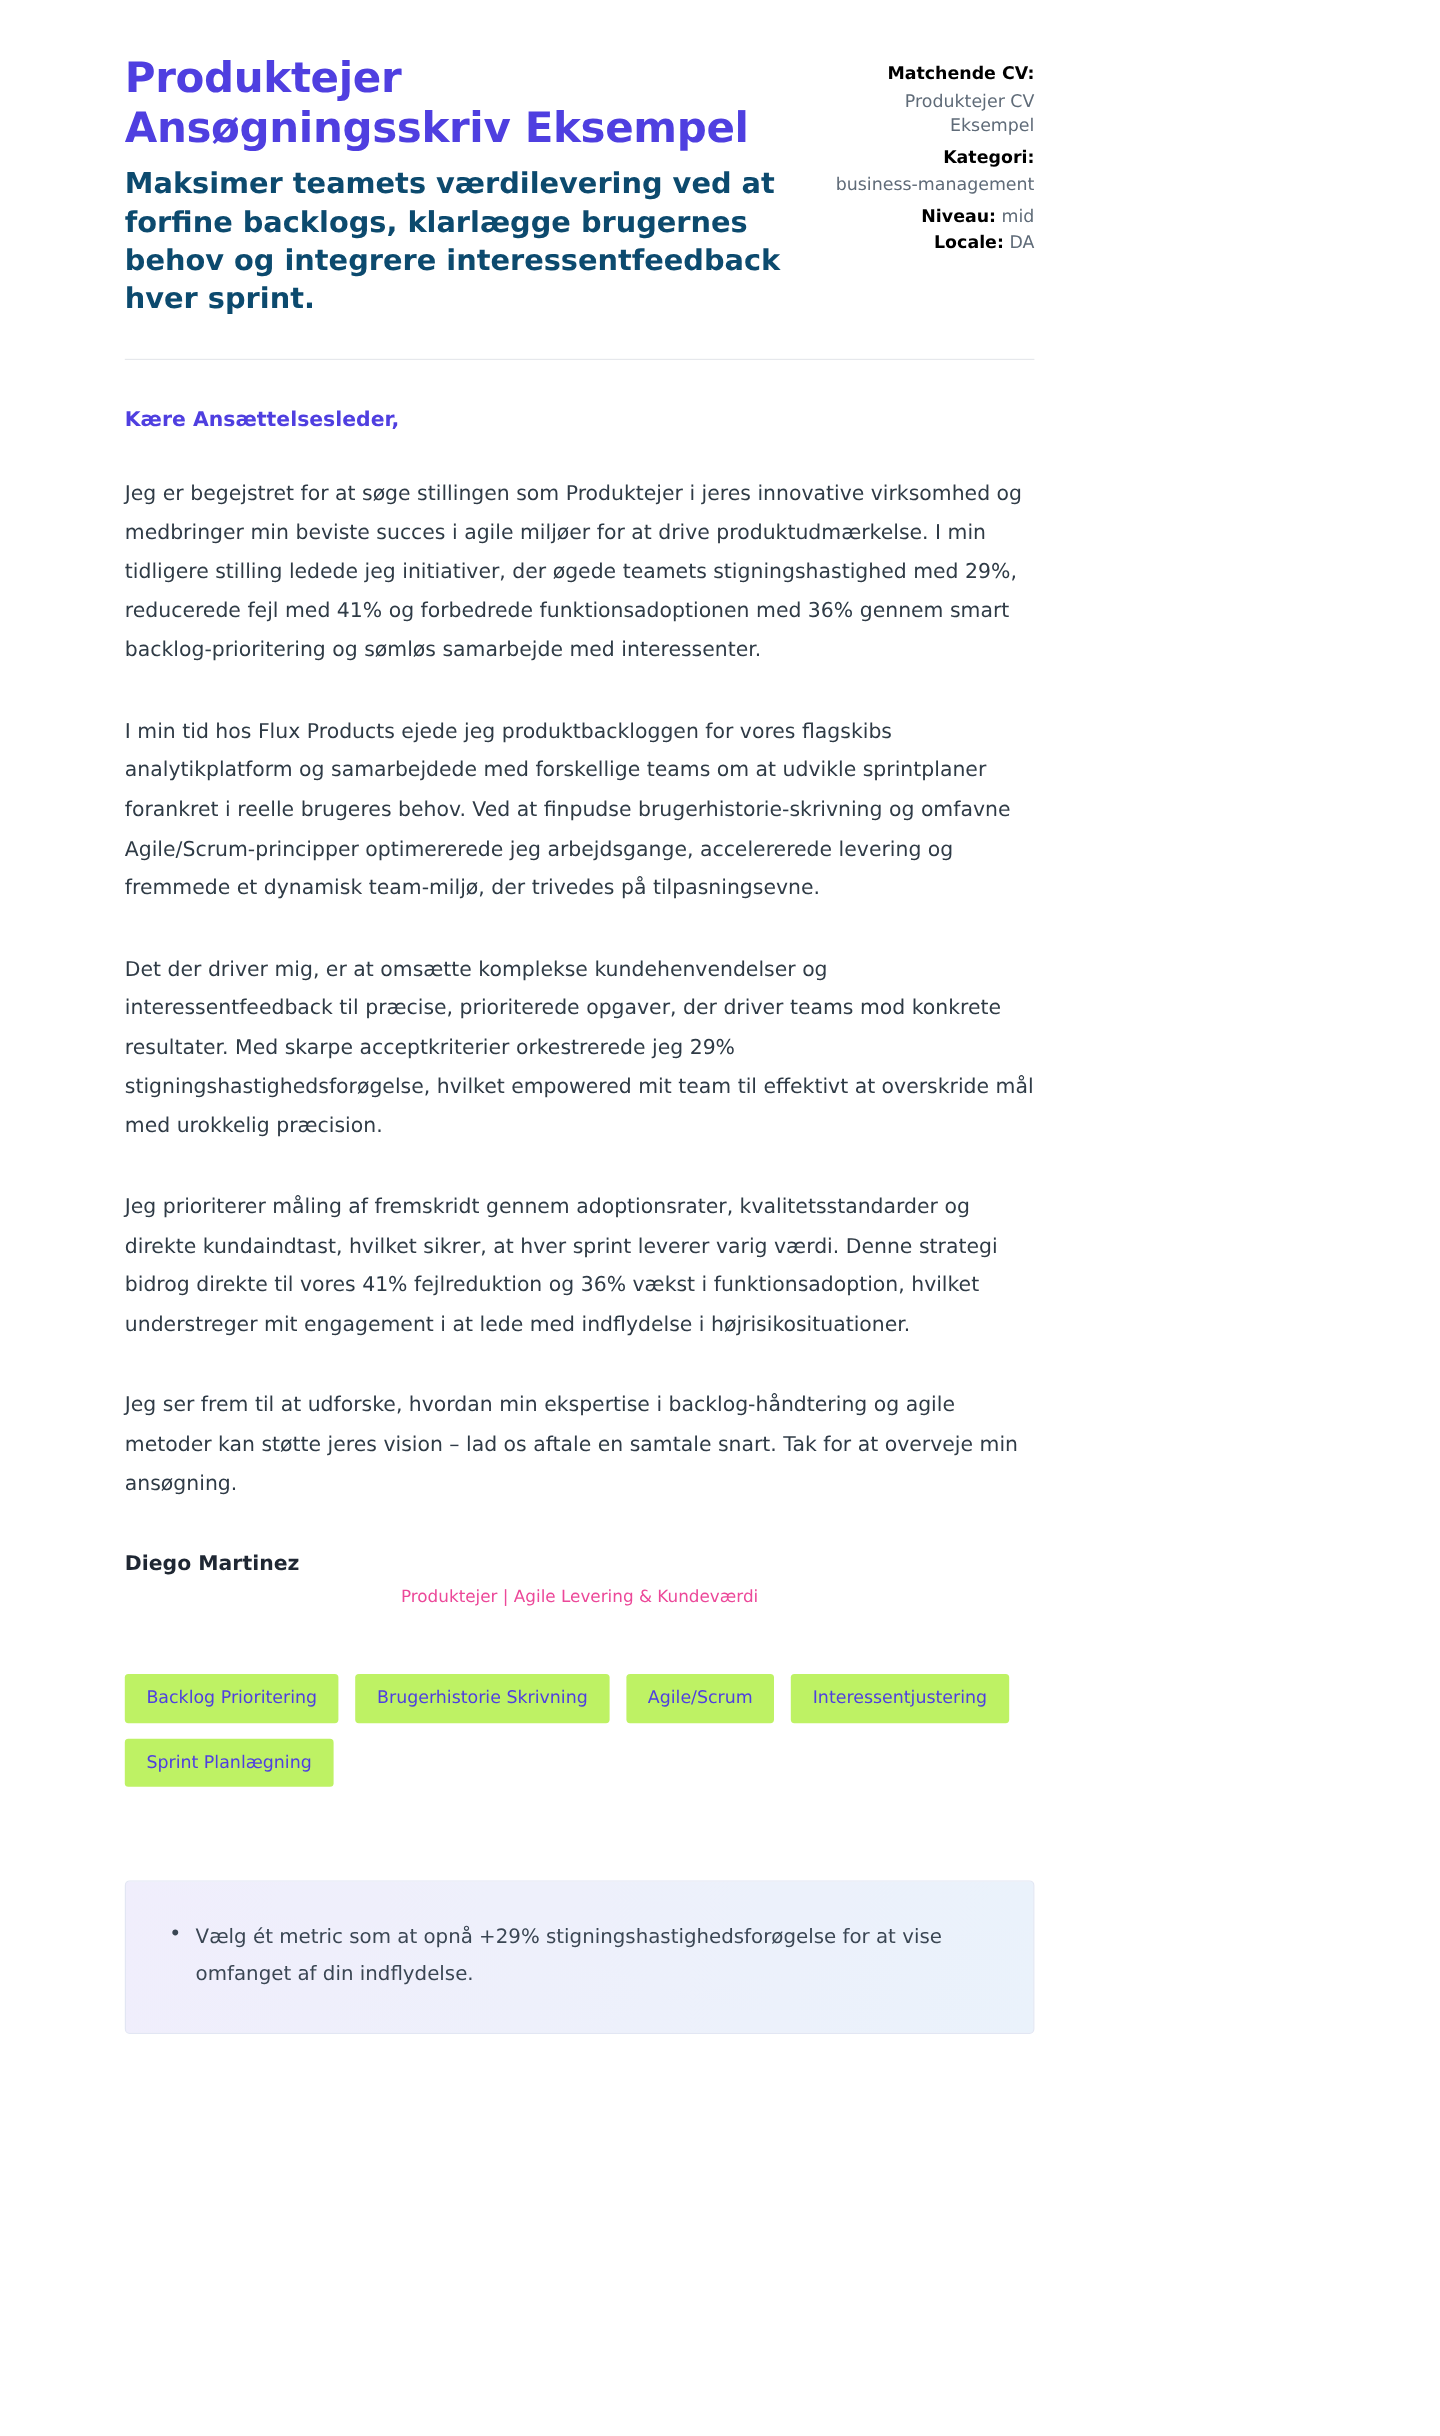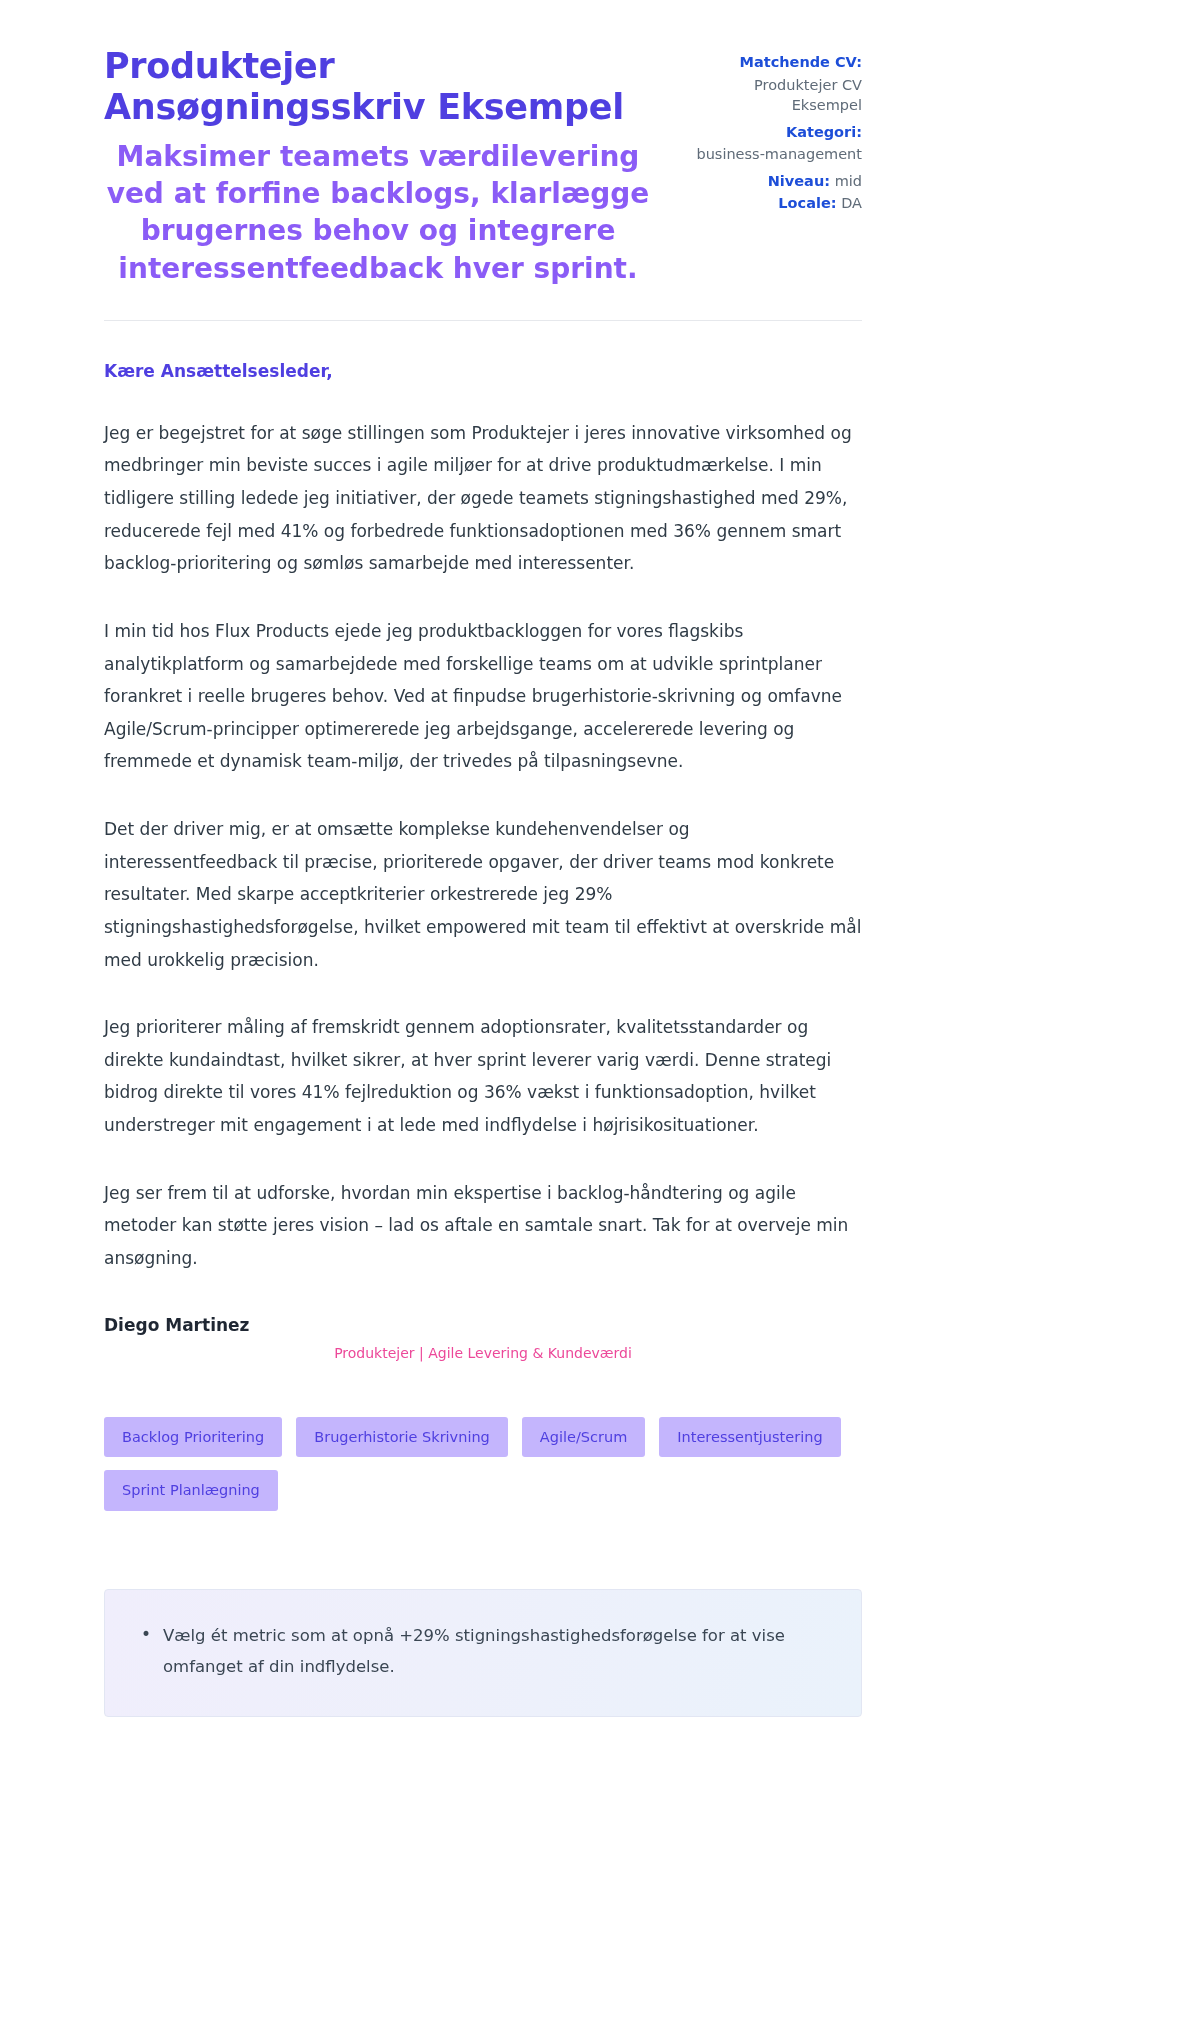--- a/index.html
+++ b/index.html
@@ -41,43 +41,42 @@
     margin: 0;
     font-size: 35px;
     line-height: 1.17;
     font-weight: 700;
     letter-spacing: -0.3px;
     color: #4f3fe0;
   }
 
   .doc-subtitle {
     margin: 10px 0 0 0;
-    font-size: 28px;
+    font-size: 24px;
     line-height: 1.33;
     font-weight: 700;
-    color: #8b5cf6;
+    color: #0c4a6e;
     max-width: 730px;
-    text-align: center;
   }
 
   .header-meta {
     flex: 0 0 auto;
     width: 170px;
     text-align: right;
     font-size: 14.5px;
     line-height: 1.42;
     color: #5f6b78;
     padding-top: 6px;
   }
 
   .meta-row { margin-bottom: 2px; }
   .meta-row.spaced { margin-top: 6px; }
   .meta-label {
     font-weight: 700;
-    color: #1d4ed8;
+    color: #000000;
   }
   .meta-value { color: #5f6b78; }
 
   .divider {
     margin: 33px 0 0 0;
     height: 1px;
     background: #e6e8ec;
     border: 0;
   }
 
@@ -122,21 +121,21 @@
   
   .tag-list {
     margin-top: 56px;
     display: flex;
     flex-wrap: wrap;
     gap: 13px 14px;
     max-width: 830px;
   }
 
   .tag {
-    background: #c4b5fd;
+    background: #bef264;
     color: #4f3fe0;
     font-size: 14.5px;
     line-height: 1;
     padding: 13px 18px;
     border-radius: 3px;
     white-space: nowrap;
   }
 
   
   .tips {

